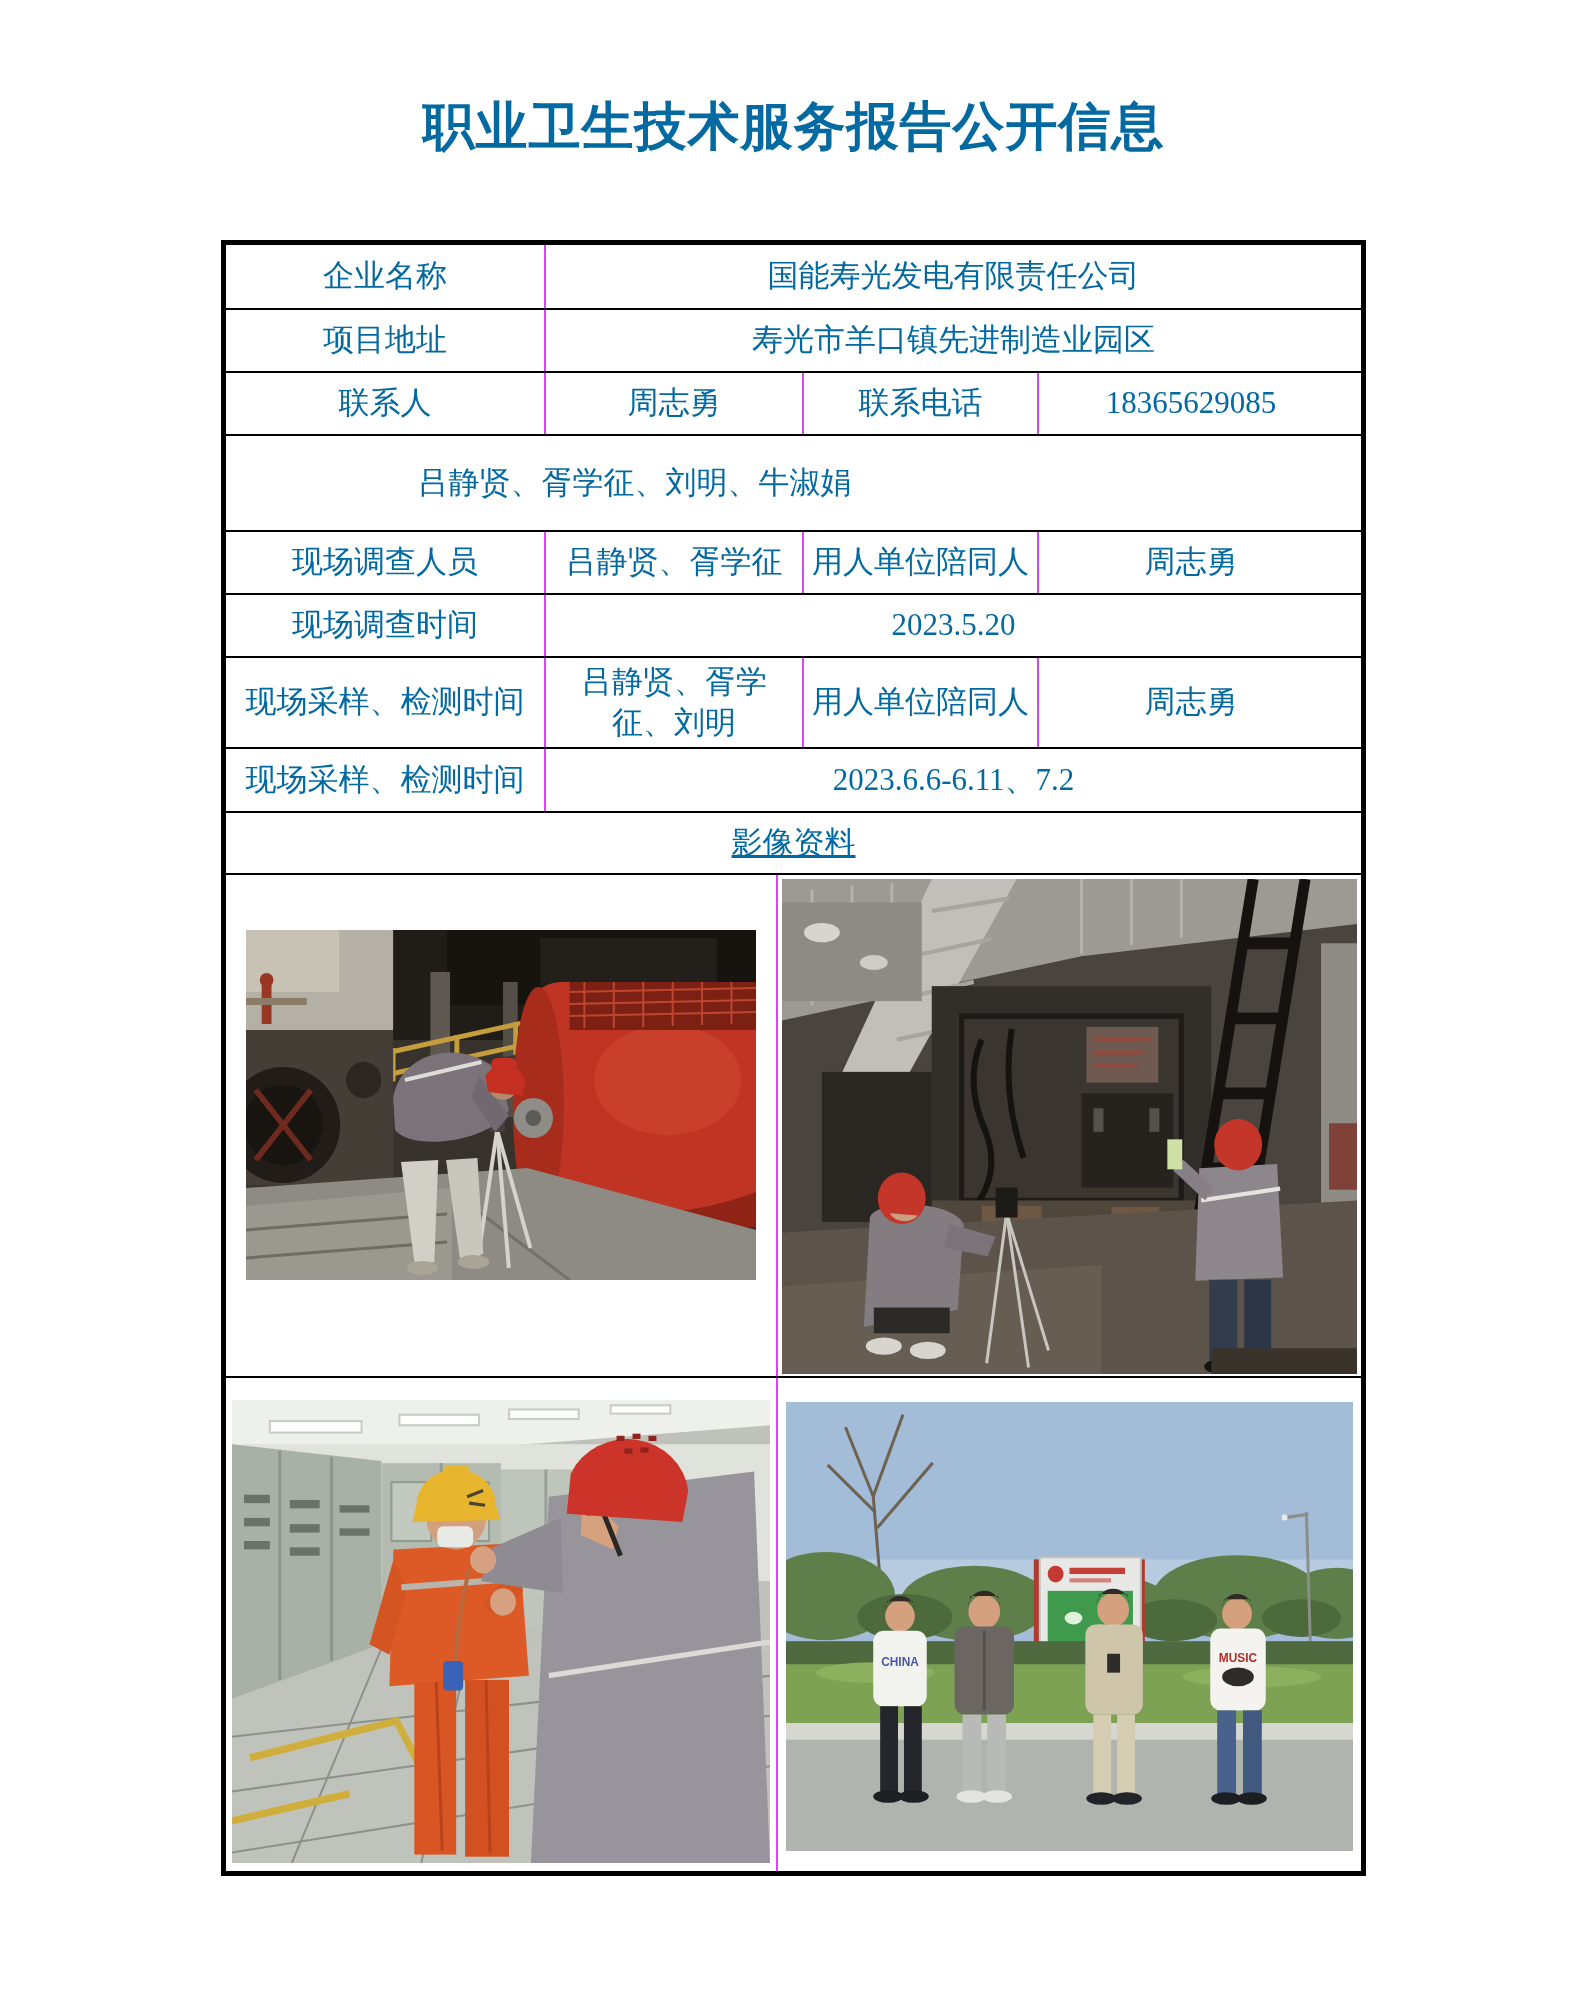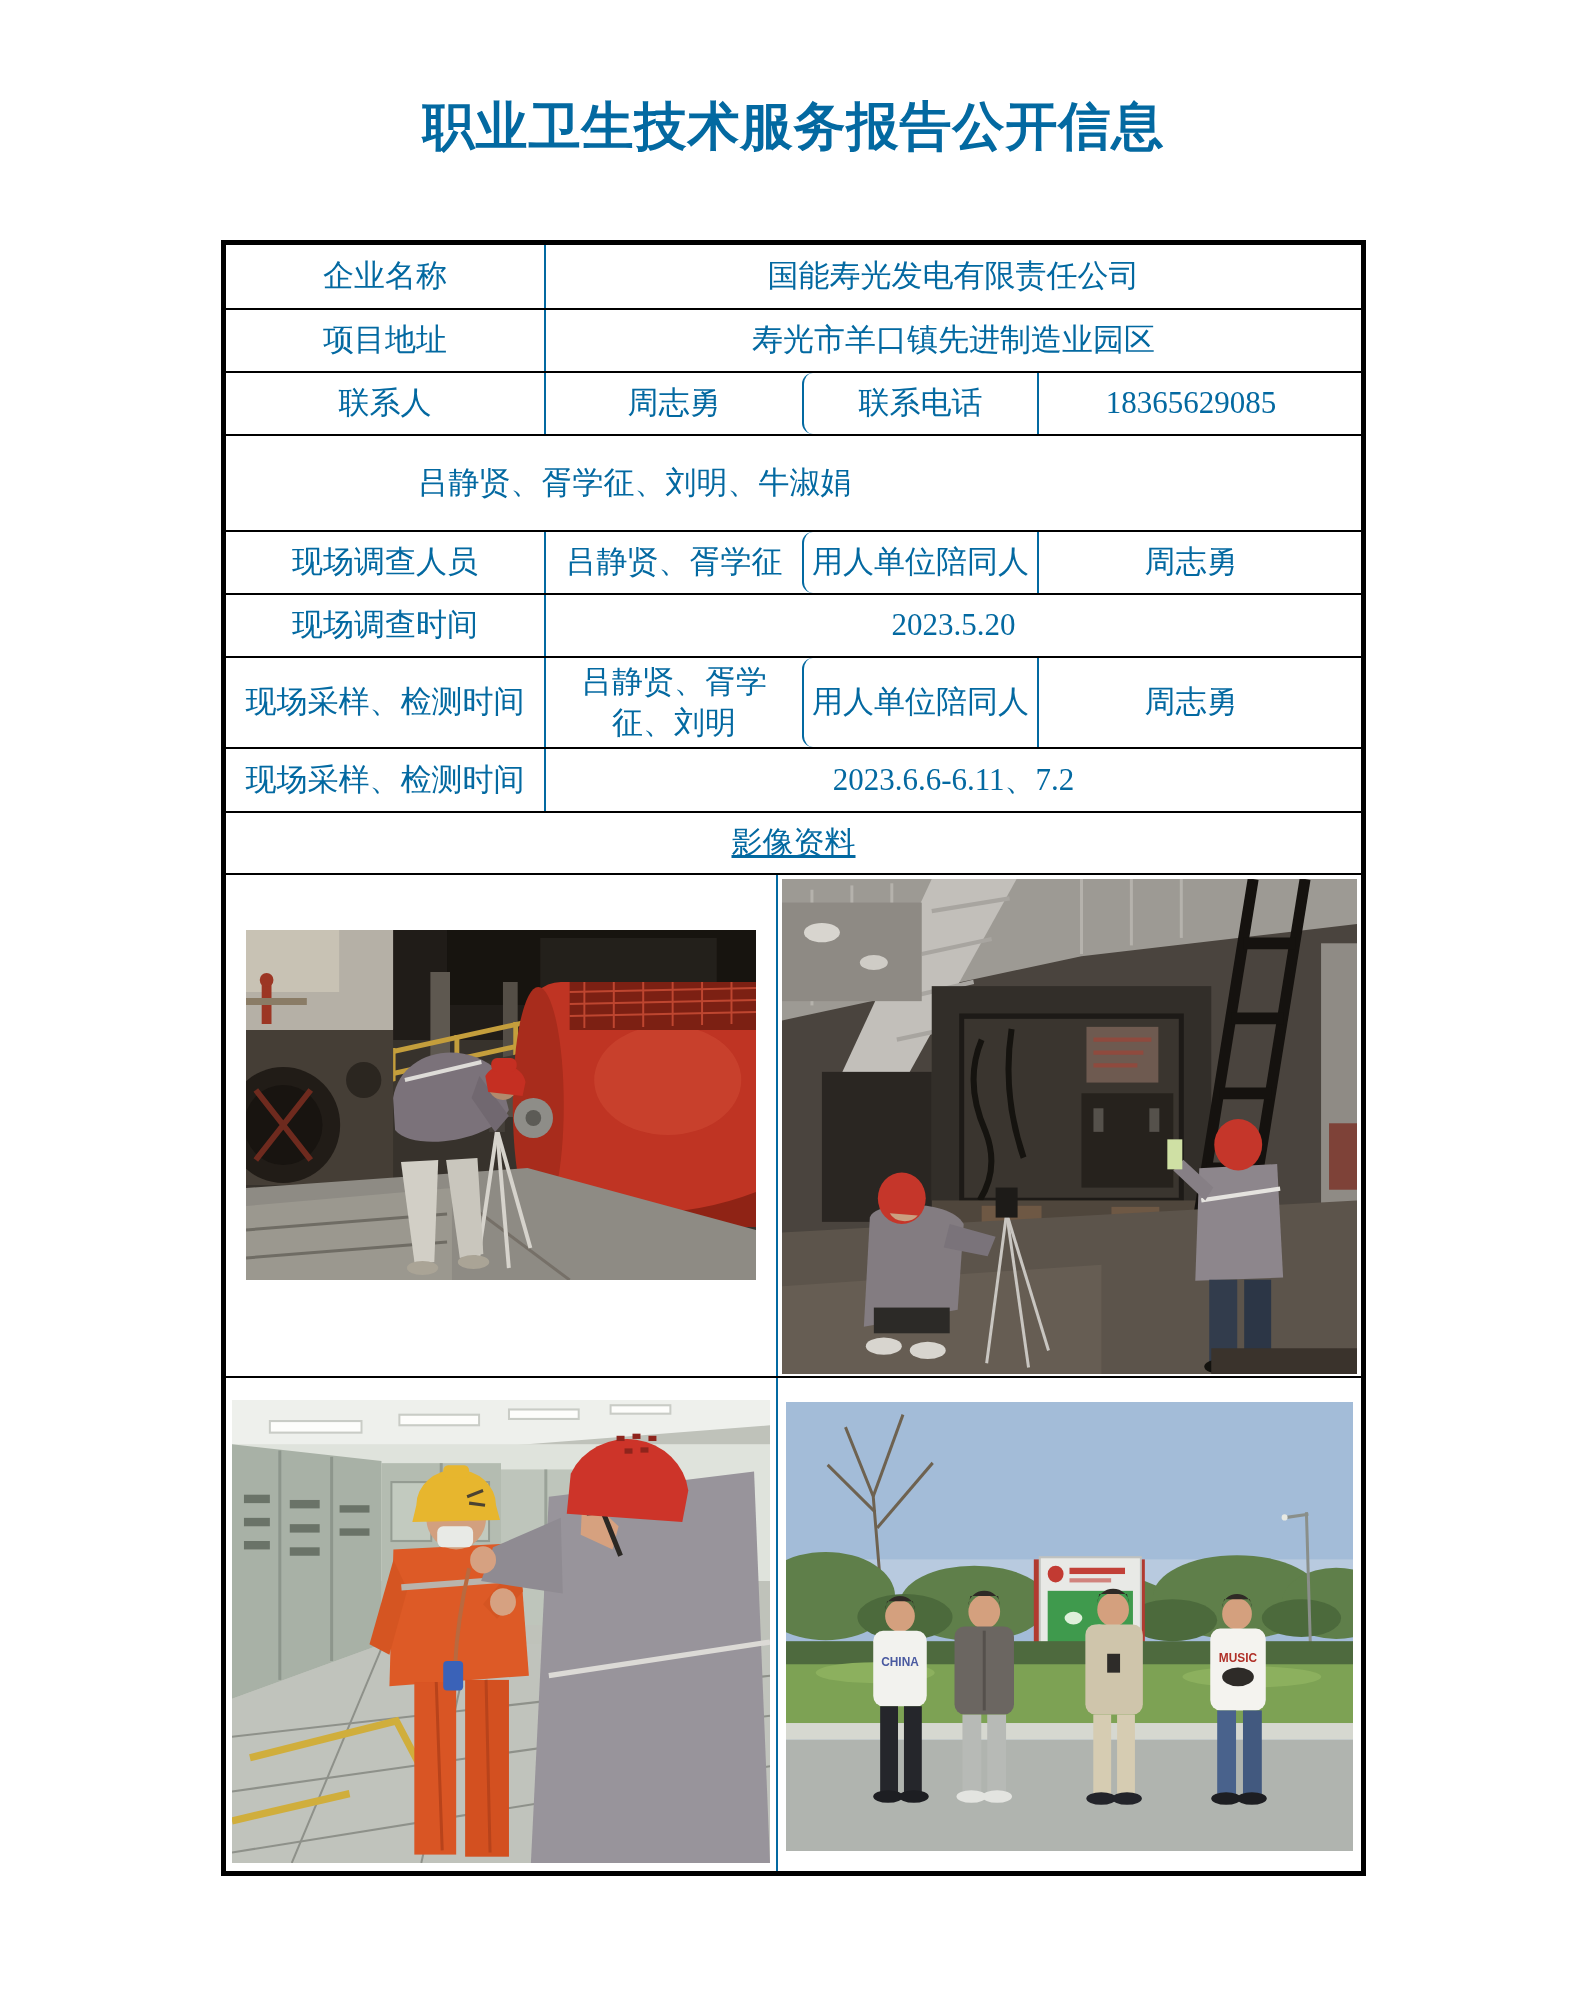--- a/index.html
+++ b/index.html
@@ -25,33 +25,33 @@
     width:1145px;
     margin:82px auto 0 auto;
     border:5px solid #000;
     box-sizing:border-box;
     background:#fff;
   }
   .row{display:flex;box-sizing:border-box;border-top:2px solid #000;}
   .row:first-child{border-top:none;}
   .cell{
     box-sizing:border-box;
-    border-left:2px solid #0369a1;
+    border-left:2px solid #d946ef;
     display:flex;
     align-items:center;
     justify-content:center;
     text-align:center;
     font-size:31px;
     line-height:1.32;
     padding:0 6px;
   }
   .cell:first-child{border-left:none;}
   .c0{width:318px;text-align:right;}
   .c1{width:258px;}
-  .c2{width:235px;border-radius:11px;}
+  .c2{width:235px;}
   .c3{width:306px;}
   .cv{width:817px;}
   .cm{width:1135px;text-decoration:underline;}
   .pl{width:550px;}
   .pr{width:585px;}
   .photo-cell{padding:0;align-items:flex-end;justify-content:stretch;}
   .photo-cell svg{display:block;width:100%;height:100%;}
   .pc-tl{padding:55px 20px 96px 20px;}
   .pc-tr{padding:4px 4px 2px 4px;}
   .pc-bl{padding:22px 6px 8px 6px;}

